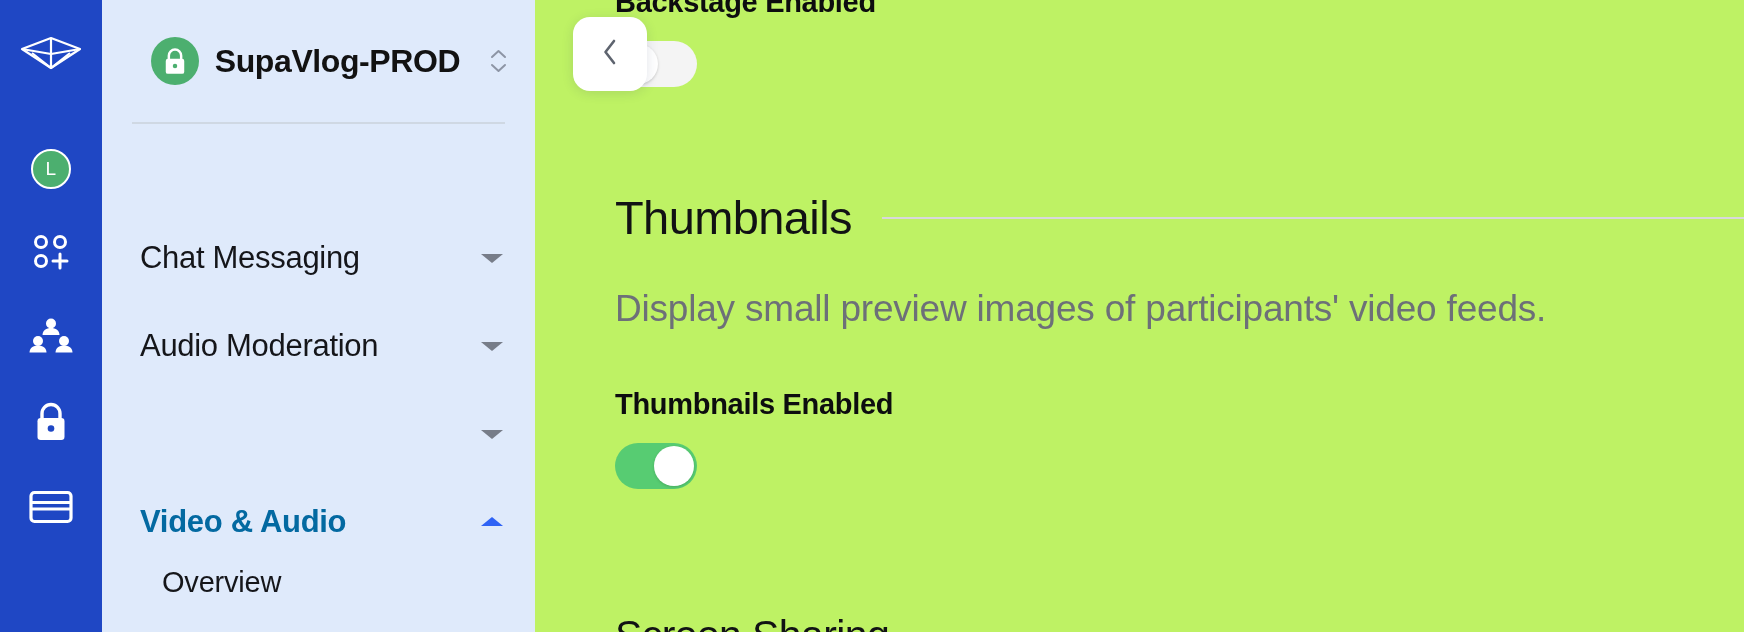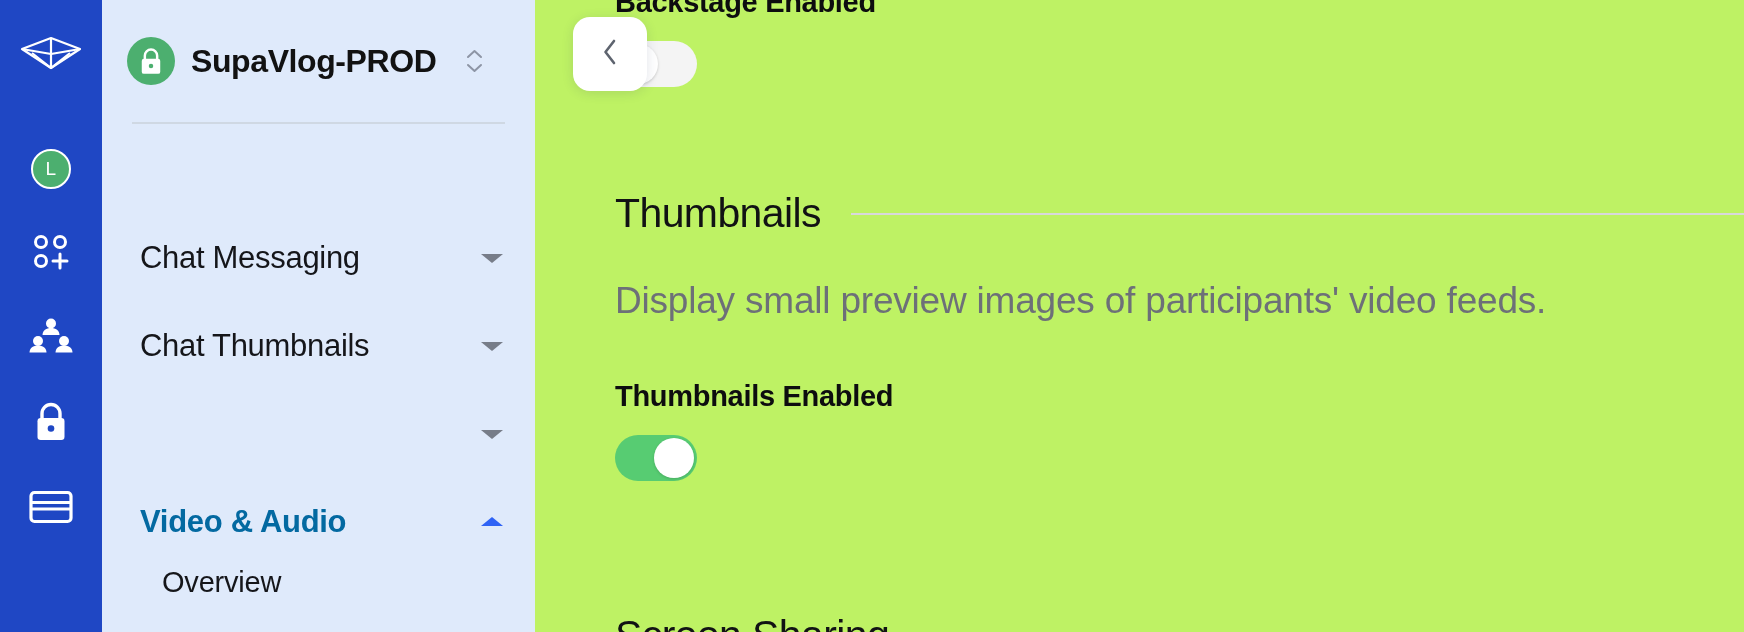--- a/index.html
+++ b/index.html
@@ -41,20 +41,21 @@
     background: #dfeafb;
     position: relative;
     z-index: 2;
   }
   .sidebar-header {
     height: 122px;
     display: flex;
     align-items: center;
     padding-left: 25px;
     gap: 16px;
+    justify-content: center;
   }
   .proj-lock {
     width: 48px; height: 48px; border-radius: 50%;
     background: #4caf6f;
     display: flex; align-items: center; justify-content: center;
     flex: 0 0 48px;
   }
   .proj-name {
     font-size: 32px;
     font-weight: 600;
@@ -141,21 +142,21 @@
   .toggle.on  .knob { left: 39px; box-shadow: 0 1px 3px rgba(0,0,0,.16); }
 
   .backstage-block { position: absolute; top: -14px; left: 80px; }
   .backstage-block .toggle { margin-top: 22px; }
 
   .section { position: absolute; left: 80px; right: 0; }
   .section-head {
     display: flex; align-items: center; gap: 30px;
   }
   .section-title {
-    font-size: 41px;
+    font-size: 47px;
     color: #111214;
     letter-spacing: -0.6px;
     white-space: nowrap;
   }
   .section-rule { flex: 1 1 auto; height: 2px; background: #d8d8dc; }
   .section-desc {
     font-size: 37px;
     color: #6d7078;
     letter-spacing: -0.2px;
     margin-top: 43px;
@@ -270,21 +271,21 @@
       <div class="nav-item">
         <span class="nav-label">Chat Messaging</span>
         <span class="nav-caret">
           <svg width="26" height="14" viewBox="0 0 26 14">
               <path d="M2 3 L13 12 L24 3 Z" fill="#777d89"></path>
             </svg>
         </span>
       </div>
 
       <div class="nav-item">
-        <span class="nav-label">Chat Thumbnails</span>
+        <span class="nav-label">Audio Moderation</span>
         <span class="nav-caret">
           <svg width="26" height="14" viewBox="0 0 26 14">
               <path d="M2 3 L13 12 L24 3 Z" fill="#777d89"></path>
             </svg>
         </span>
       </div>
 
       <div class="nav-item">
         <span class="nav-caret">
           <svg width="26" height="14" viewBox="0 0 26 14">

